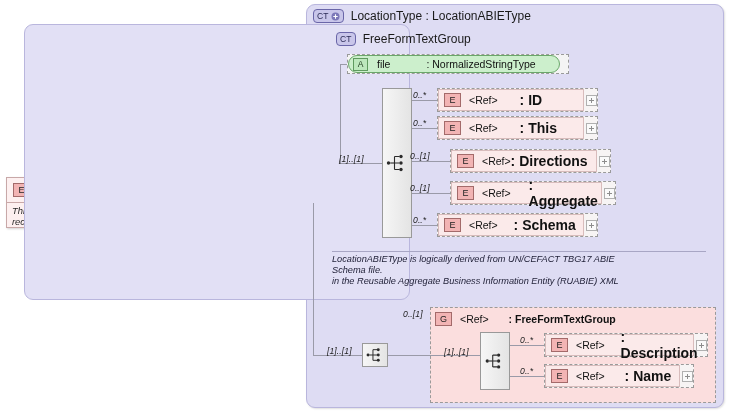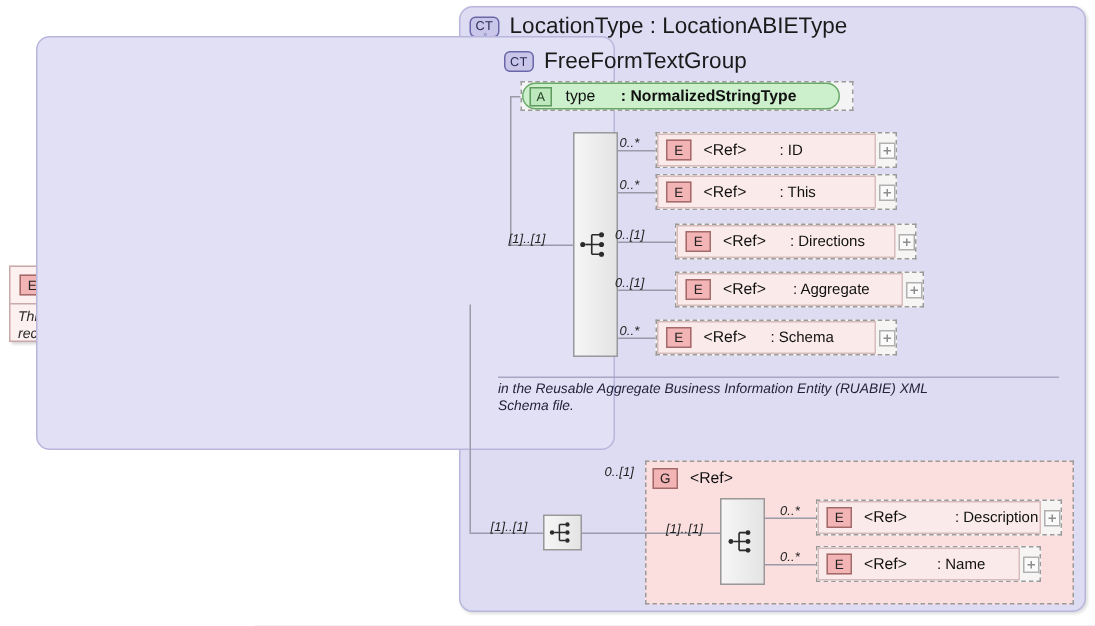--- a/index.html
+++ b/index.html
@@ -64,62 +64,61 @@
   #inner-ct{
     position:absolute;left:24px;top:24px;width:386px;height:276px;
     background:#e2e0f5;border:1px solid #b9b6dd;border-radius:9px;
     box-sizing:border-box;
   }
   .ct-badge{
     display:inline-flex;align-items:center;justify-content:center;
     height:14px;background:#c9c6ea;border:1px solid #6a66a8;border-radius:4px;
     font-size:8.5px;color:#2b2b55;box-sizing:border-box;padding:0 3px;
     letter-spacing:.2px;
-    flex-direction:column;
   }
   .ct-head{position:absolute;display:flex;align-items:center;gap:7px;}
-  .ct-head .lbl{font-size:15px;color:#1a1a1a;}
+  .ct-head .lbl{font-size:12px;color:#1a1a1a;}
 
   
   #attr-type{
     position:absolute;left:347px;top:54px;width:222px;height:20px;
     background:#f4f4f4;border:1px dashed #9a9a9a;box-sizing:border-box;
   }
   #attr-type .inner{
     position:absolute;left:0;top:0;width:212px;height:18px;
     background:#ccefcc;border:1px solid #6aa86a;
     border-radius:9px;box-sizing:border-box;
     display:flex;align-items:center;padding-left:4px;
   }
   .badge-a{
     width:15px;height:13px;background:#bde8bd;border:1px solid #5f9a5f;
     display:inline-flex;align-items:center;justify-content:center;
     font-size:8.5px;color:#1e3a1e;box-sizing:border-box;flex:none;
   }
   .attr-name{font-size:10.5px;color:#111;margin-left:9px;}
-  .attr-type{font-size:10.5px;color:#111;font-weight:bold;margin-left:17px;text-align:center;}
+  .attr-type{font-size:10.5px;color:#111;font-weight:normal;margin-left:36px;text-align:center;}
 
   
   .seq{
     position:absolute;background:linear-gradient(to right,#f6f6f6,#e4e4e4);
     border:1px solid #999;box-sizing:border-box;
   }
   .seqtall{width:30px;}
   .seq svg{position:absolute;left:50%;top:50%;transform:translate(-50%,-50%);}
 
   
   .erow{position:absolute;box-sizing:border-box;
         background:#f7f4f4;border:1px dashed #9a9a9a;}
   .erow .fill{
     position:absolute;left:0;top:0;height:100%;
     background:#fbeaea;border:1px solid #d8bcbc;box-sizing:border-box;
     display:flex;align-items:center;padding-left:5px;
   }
   .erow .ename{font-size:10.5px;color:#111;margin-left:8px;}
-  .erow .etype{font-size:10px;color:#111;font-weight:normal;}
+  .erow .etype{font-size:14px;color:#111;font-weight:bold;}
   .expbox{
     position:absolute;width:11px;height:11px;background:#fafafa;
     border:1px solid #b0b0b0;box-sizing:border-box;
   }
   .expbox::before{content:"";position:absolute;left:2px;top:4px;width:5px;height:1px;background:#8d8d8d;}
   .expbox::after{content:"";position:absolute;left:4px;top:2px;width:1px;height:5px;background:#8d8d8d;}
 
   .card{
     position:absolute;font-size:8.6px;font-style:italic;color:#222;
     white-space:nowrap;letter-spacing:.1px;
@@ -179,21 +178,21 @@
     <span class="lbl">FreeFormTextGroup</span>
   </div>
 
   <div class="ln lnv" style="left:340px;top:64px;height:99px;"></div>
   <div class="ln lnh" style="left:340px;top:64px;width:8px;"></div>
   <div class="ln lnh" style="left:340px;top:163px;width:42px;"></div>
 
   <div id="attr-type">
     <div class="inner">
       <span class="badge-a">A</span>
-      <span class="attr-name">type</span>
+      <span class="attr-name">file</span>
       <span class="attr-type">: NormalizedStringType</span>
     </div>
   </div>
 
   <div class="seq seqtall" style="left:382px;top:88px;height:150px;">
     <svg width="22" height="22" viewBox="0 0 22 22">
       <circle cx="2.5" cy="11" r="1.7" fill="#2b2b2b"></circle>
       <path d="M4.2 11h4.3" stroke="#2b2b2b" stroke-width="1.1"></path>
       <path d="M8.5 4.5v13" stroke="#2b2b2b" stroke-width="1.1"></path>
       <path d="M8.5 4.5h5M8.5 11h5M8.5 17.5h5" stroke="#2b2b2b" stroke-width="1.1"></path>
@@ -227,21 +226,21 @@
       <span class="etype" style="margin-left:22px">: This</span>
     </div>
     <div class="expbox" style="left:148px;top:6px;"></div>
   </div>
   <div class="card" style="left:413px;top:118px;">0..*</div>
 
   <div class="erow" style="left:450px;top:149px;width:161px;height:24px;">
     <div class="fill" style="width:146px;">
       <span class="badge-e">E</span>
       <span class="ename">&lt;Ref&gt;</span>
-      <span class="etype" style="margin-left:16px">: Directions</span>
+      <span class="etype" style="margin-left:0">: Directions</span>
     </div>
     <div class="expbox" style="left:148px;top:6px;"></div>
   </div>
   <div class="card" style="left:410px;top:151px;">0..[1]</div>
 
   <div class="erow" style="left:450px;top:181px;width:166px;height:24px;">
     <div class="fill" style="width:151px;">
       <span class="badge-e">E</span>
       <span class="ename">&lt;Ref&gt;</span>
       <span class="etype" style="margin-left:18px">: Aggregate</span>
@@ -254,22 +253,23 @@
     <div class="fill" style="width:146px;">
       <span class="badge-e">E</span>
       <span class="ename">&lt;Ref&gt;</span>
       <span class="etype" style="margin-left:16px">: Schema</span>
     </div>
     <div class="expbox" style="left:148px;top:6px;"></div>
   </div>
   <div class="card" style="left:413px;top:215px;">0..*</div>
 
   <div id="ct-note">
+    <div>LocationABIEType is logically derived from UN/CEFACT TBG17 ABIE</div>
+    <div>Schema file.</div>
     <div>in the Reusable Aggregate Business Information Entity (RUABIE) XML</div>
-    <div>Schema file.</div>
   </div>
 
   <div class="ln lnv" style="left:313px;top:203px;height:152px;"></div>
   <div class="ln lnh" style="left:313px;top:355px;width:49px;"></div>
 
   <div class="seq" style="left:362px;top:343px;width:26px;height:24px;">
     <svg width="18" height="18" viewBox="0 0 22 22">
       <circle cx="2.5" cy="11" r="1.8" fill="#2b2b2b"></circle>
       <path d="M4.2 11h4.3" stroke="#2b2b2b" stroke-width="1.2"></path>
       <path d="M8.5 4.5v13" stroke="#2b2b2b" stroke-width="1.2"></path>
@@ -281,20 +281,21 @@
   </div>
   <div class="card" style="left:327px;top:346px;">[1]..[1]</div>
 
   <div class="ln lnh" style="left:388px;top:355px;width:42px;"></div>
   <div class="card" style="left:403px;top:309px;">0..[1]</div>
 
   <div id="grp">
     <div class="ghdr">
       <span class="badge-g">G</span>
       <span class="gname">&lt;Ref&gt;</span>
+      <span class="gtype">: FreeFormTextGroup</span>
     </div>
   </div>
 
   <div class="ln lnh" style="left:430px;top:355px;width:50px;"></div>
   <div class="seq" style="left:480px;top:332px;width:30px;height:58px;">
     <svg width="20" height="20" viewBox="0 0 22 22">
       <circle cx="2.5" cy="11" r="1.8" fill="#2b2b2b"></circle>
       <path d="M4.2 11h4.3" stroke="#2b2b2b" stroke-width="1.2"></path>
       <path d="M8.5 4.5v13" stroke="#2b2b2b" stroke-width="1.2"></path>
       <path d="M8.5 4.5h5M8.5 11h5M8.5 17.5h5" stroke="#2b2b2b" stroke-width="1.2"></path>
@@ -305,21 +306,21 @@
   </div>
   <div class="card" style="left:444px;top:347px;">[1]..[1]</div>
 
   <div class="ln lnh" style="left:510px;top:345px;width:34px;"></div>
   <div class="ln lnh" style="left:510px;top:376px;width:34px;"></div>
 
   <div class="erow" style="left:544px;top:333px;width:164px;height:24px;">
     <div class="fill" style="width:149px;">
       <span class="badge-e">E</span>
       <span class="ename">&lt;Ref&gt;</span>
-      <span class="etype" style="margin-left:32px">: Description</span>
+      <span class="etype" style="margin-left:16px">: Description</span>
     </div>
     <div class="expbox" style="left:151px;top:6px;"></div>
   </div>
   <div class="card" style="left:520px;top:335px;">0..*</div>
 
   <div class="erow" style="left:544px;top:364px;width:150px;height:24px;">
     <div class="fill" style="width:135px;">
       <span class="badge-e">E</span>
       <span class="ename">&lt;Ref&gt;</span>
       <span class="etype" style="margin-left:20px">: Name</span>

